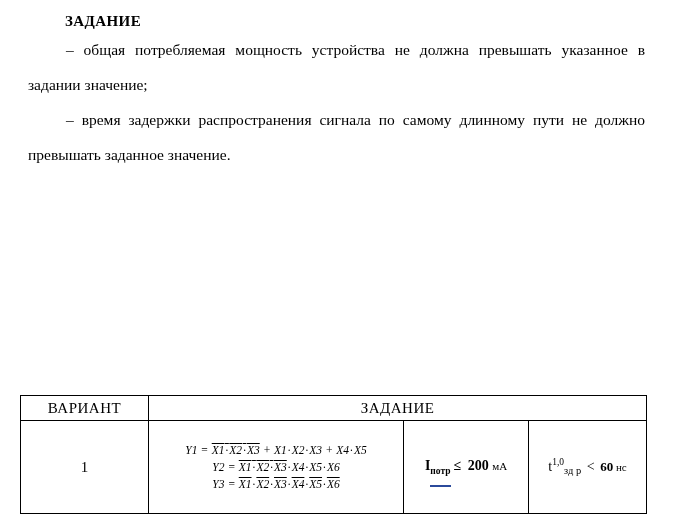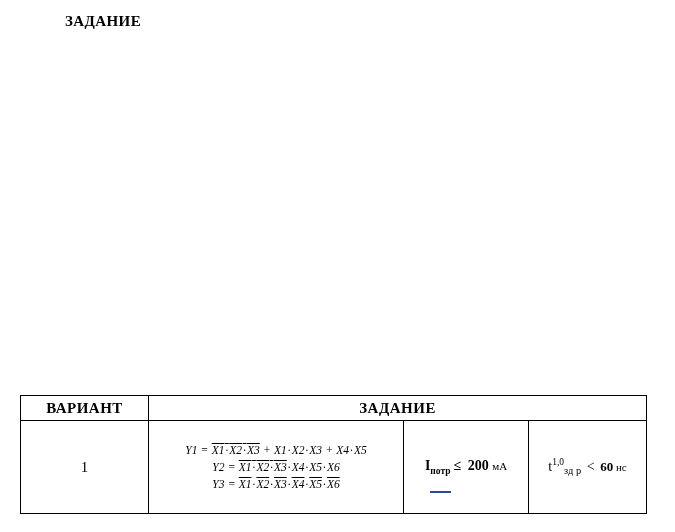--- a/index.html
+++ b/index.html
@@ -52,21 +52,21 @@
     border-collapse: collapse;
     table-layout: fixed;
   }
   .task-table td, .task-table th {
     border: 1px solid #000000;
     padding: 0;
     vertical-align: middle;
     text-align: center;
   }
   .th-variant, .th-task {
-    font-weight: bold;
+    font-weight: normal;
     font-size: 15px;
     letter-spacing: 0.5px;
     height: 24px;
     line-height: 24px;
   }
   .col-variant { width: 128px; }
   .col-formulas { width: 255px; }
   .col-power   { width: 125px; }
   .col-delay   { width: 118px; }
 
@@ -105,21 +105,21 @@
   }
   .power-expr {
     font-weight: bold;
     font-size: 14px;
     white-space: nowrap;
   }
   .power-expr .sub-misspell {
     font-size: 9.5px;
     vertical-align: sub;
     border-bottom: 2px double #2b4a9b;
-    padding-bottom: 15px;
+    padding-bottom: 9px;
   }
   .power-expr .le {
     font-weight: bold;
     padding: 0 3px;
   }
   .power-expr .unit {
     font-size: 11px;
     font-weight: normal;
   }
   .delay-expr {
@@ -145,20 +145,22 @@
     font-size: 11px;
   }
 </style>
 </head>
 <body>
 
 <div class="page">
 
   <h1 class="heading">ЗАДАНИЕ</h1>
 
+  <p class="body-text dash">– общая потребляемая мощность устройства не должна превышать указанное в задании значение;</p>
+  <p class="body-text dash">– время задержки распространения сигнала по самому длинному пути не должно превышать заданное значение.</p>
 
   <table class="task-table">
     <colgroup>
       <col class="col-variant">
       <col class="col-formulas">
       <col class="col-power">
       <col class="col-delay">
     </colgroup>
     <thead>
       <tr>

